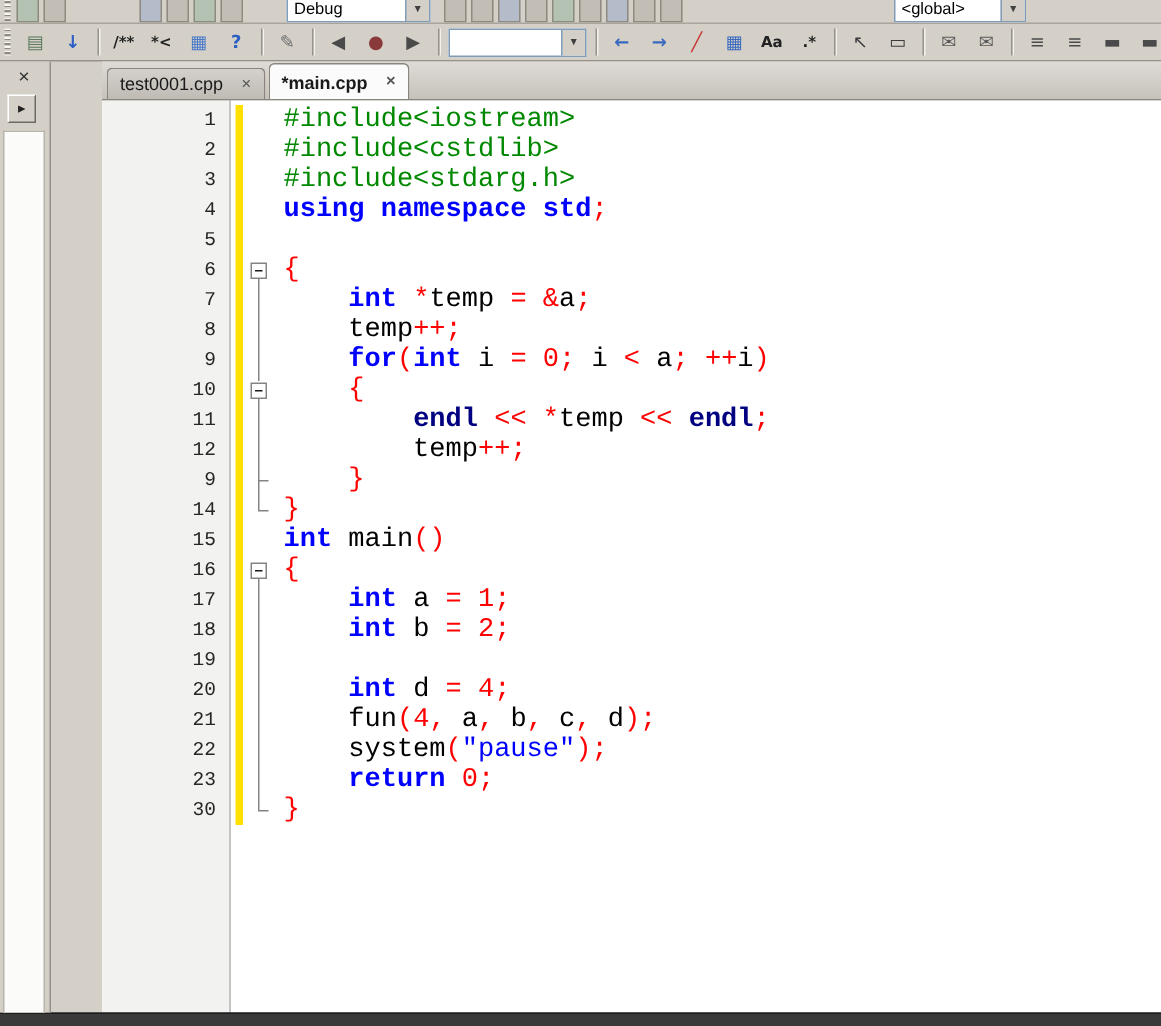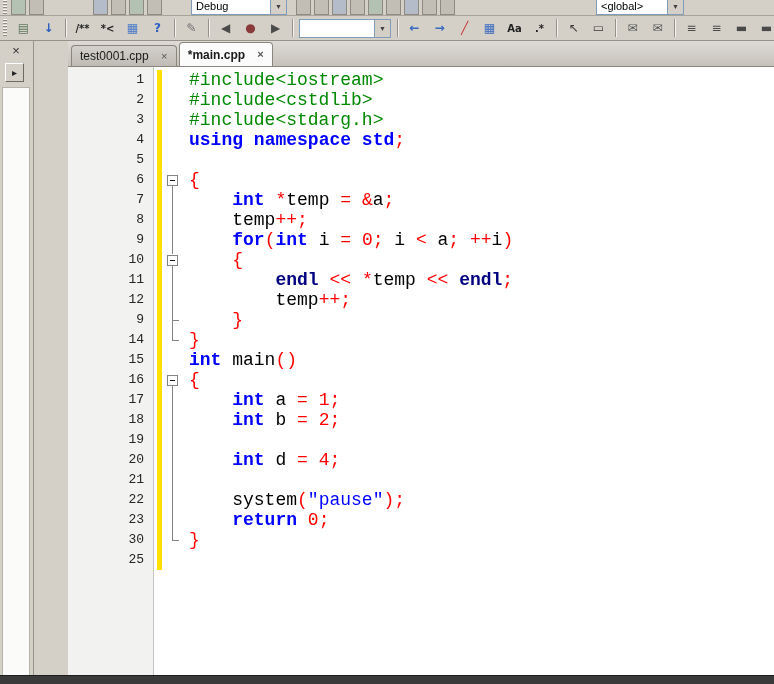--- a/index.html
+++ b/index.html
@@ -288,43 +288,38 @@
           <div class="line">
             <span class="ln">20</span>
             <span class="chg on"></span>
             <span class="fold f-vline"></span>
             <span class="code"><span class="s-pl">    </span><span class="s-kw">int</span><span class="s-pl"> d </span><span class="s-op">=</span><span class="s-pl"> </span><span class="s-num">4</span><span class="s-op">;</span></span>
           </div>
           <div class="line">
             <span class="ln">21</span>
             <span class="chg on"></span>
             <span class="fold f-vline"></span>
+            <span class="code"><span class="s-pl">    fun</span><span class="s-op">(</span><span class="s-num">4</span><span class="s-op">,</span><span class="s-pl"> a</span><span class="s-op">,</span><span class="s-pl"> b</span><span class="s-op">,</span><span class="s-pl"> c</span><span class="s-op">,</span><span class="s-pl"> d</span><span class="s-op">);</span></span>
           </div>
           <div class="line">
             <span class="ln">22</span>
             <span class="chg on"></span>
             <span class="fold f-vline"></span>
             <span class="code"><span class="s-pl">    system</span><span class="s-op">(</span><span class="s-str">"pause"</span><span class="s-op">);</span></span>
           </div>
           <div class="line">
             <span class="ln">23</span>
             <span class="chg on"></span>
             <span class="fold f-vline"></span>
             <span class="code"><span class="s-pl">    </span><span class="s-kw">return</span><span class="s-pl"> </span><span class="s-num">0</span><span class="s-op">;</span></span>
           </div>
           <div class="line">
             <span class="ln">30</span>
             <span class="chg on"></span>
             <span class="fold f-lcorner"></span>
             <span class="code"><span class="s-op">}</span></span>
           </div>
-          <div class="line">
-            <span class="ln">25</span>
-            <span class="chg on"></span>
-            <span class="fold f-none"></span>
-            <span class="code"></span>
-          </div>
         </div>
     </div>
   </div>
 
   <div class="bottom-strip"></div>
 </div>
 
 </body></html>

